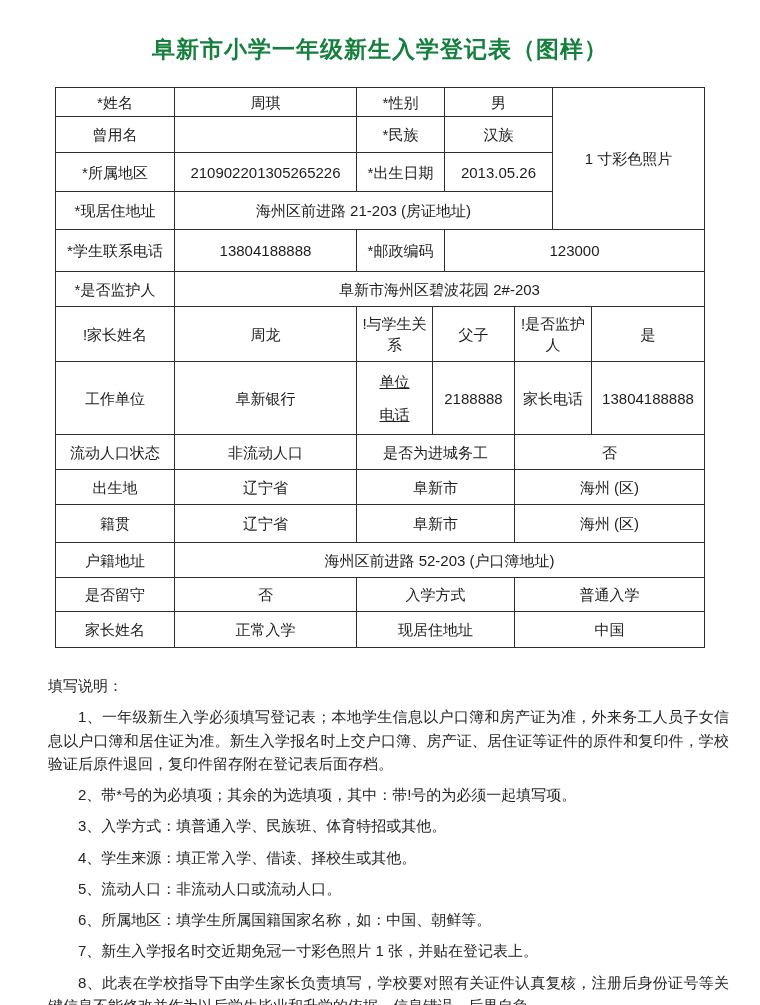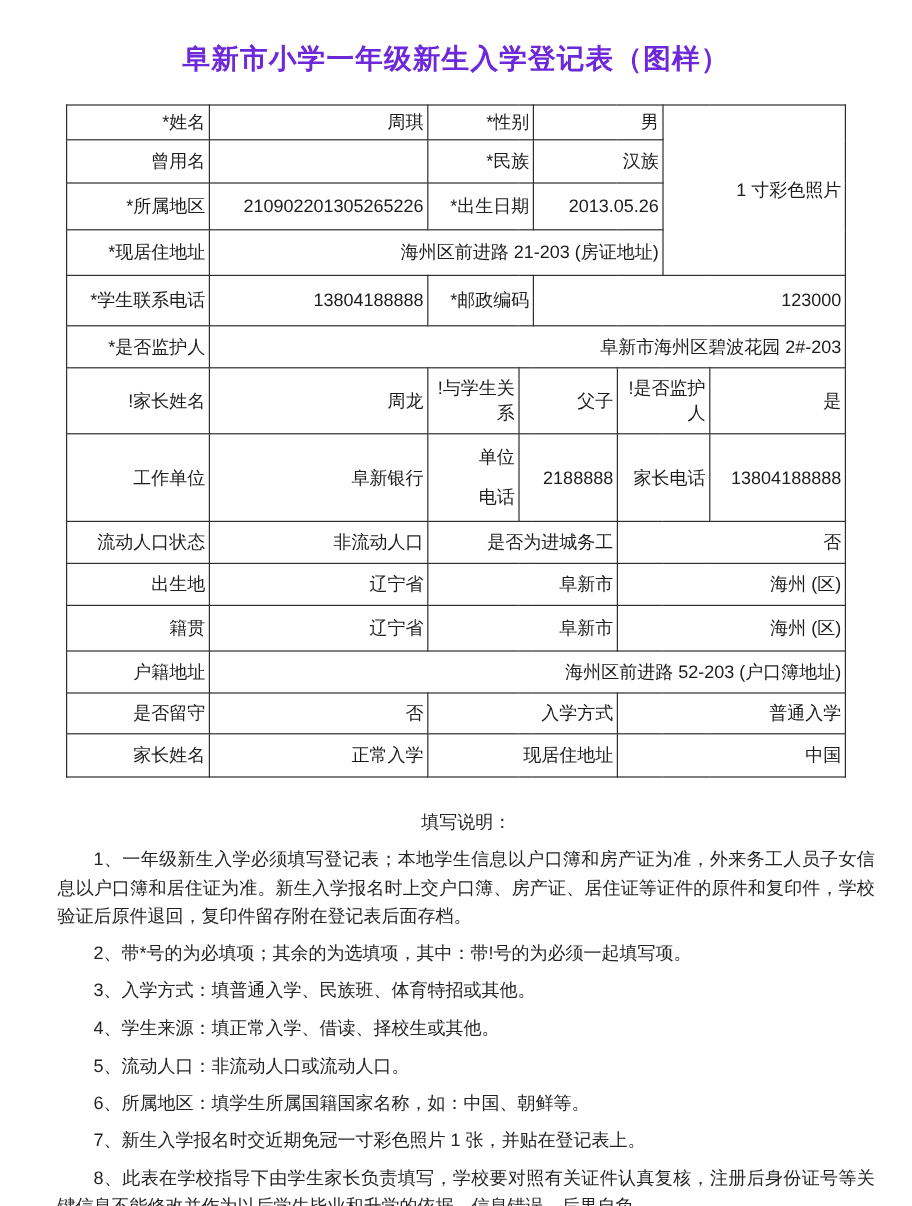--- a/index.html
+++ b/index.html
@@ -14,52 +14,52 @@
     background:var(--bg);color:var(--text);
     font-family:"Liberation Sans",sans-serif;
     padding-top:34px;
   }
   .title{
     margin:0 0 22px 0;
     text-align:center;
     font-size:23px;
     font-weight:bold;
     letter-spacing:1px;
-    color:#6d28d9;
+    color:#15803d;
     font-family:Liberation Mono, monospace;
   }
   .form-table{
     border-collapse:collapse;
     table-layout:fixed;
     width:649px;
     margin:0 auto;
   }
   .form-table td{
     border:1px solid var(--border);
-    text-align:right;
+    text-align:center;
     vertical-align:middle;
     font-size:15px;
     line-height:1.4;
     padding:1px 3px;
     overflow:hidden;
     color:#1d1d1d;
   }
   .form-table td.pre{
     white-space:pre-line;
     line-height:2.2;
+    text-decoration:underline;
   }
   .notes{
     margin:26px 31px 0 48px;
     font-size:15px;
     line-height:1.55;
     color:#242424;
   }
   .notes-heading{
     margin:0;
-    text-align:center;
   }
   .note{
     margin:8px 0 0 0;
     text-indent:2em;
     text-align:justify;
   }
 </style>
 </head>
 <body>
 

